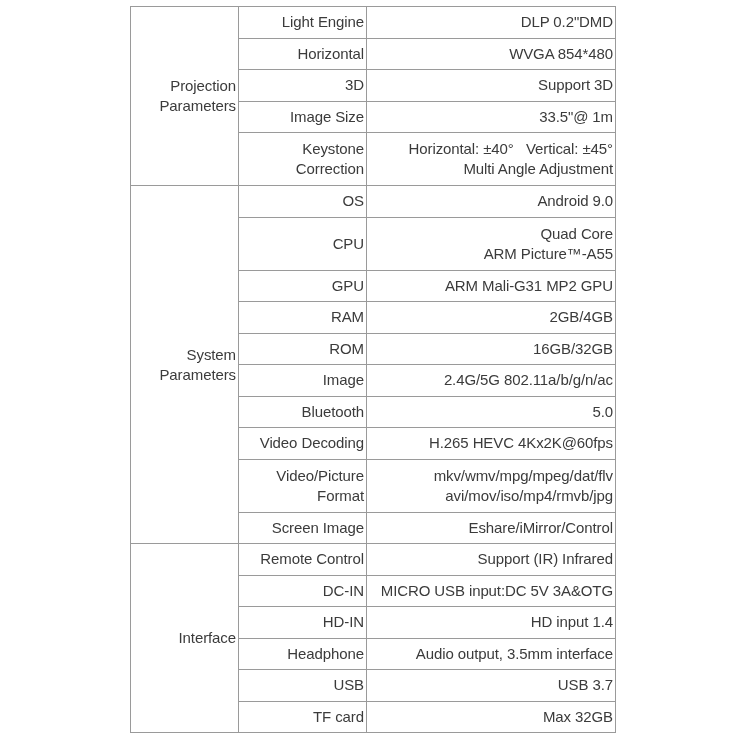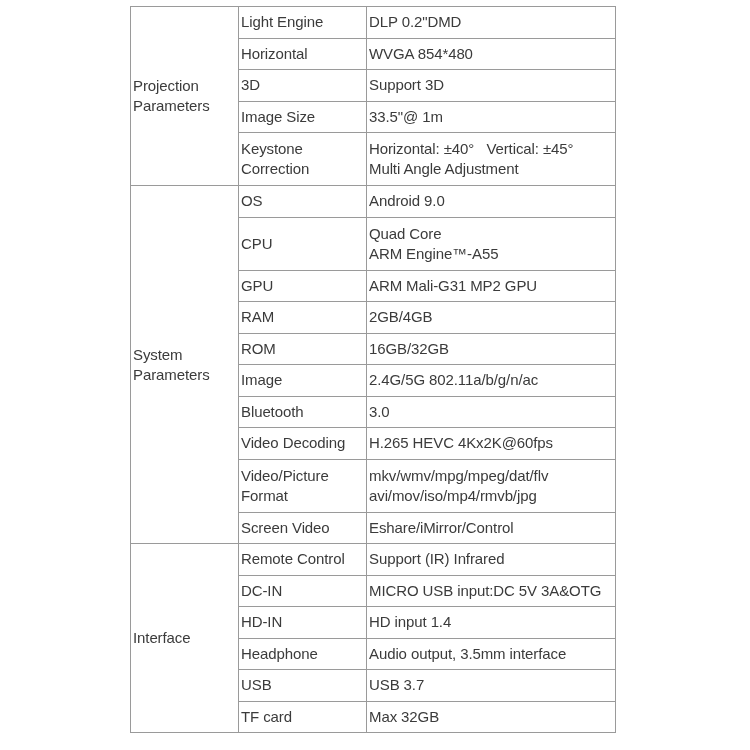--- a/index.html
+++ b/index.html
@@ -21,21 +21,21 @@
     top: 6px;
     width: 485px;
     border-collapse: collapse;
     table-layout: fixed;
   }
   table.spec td {
     border: 1px solid var(--border-color, #9a9a9a);
     color: var(--text-color, #3b3b3b);
     font-size: 15px;
     line-height: 20px;
-    text-align: left;
+    text-align: right;
     vertical-align: middle;
     white-space: pre-wrap;
     padding: 4px 2px;
     letter-spacing: -0.1px;
   }
   table.spec tr { height: 31.5px; }
   table.spec tr.tall { height: 53px; }
   .section-cell { font-size: 15px; }
   .label-cell { font-size: 15px; }
   .value-cell { font-size: 15px; }
@@ -77,54 +77,54 @@
         </tr>
         <tr>
           <td rowspan="10" class="section-cell">System
 Parameters</td>
           <td class="label-cell">OS</td>
           <td class="value-cell">Android 9.0</td>
         </tr>
         <tr class="tall">
           <td class="label-cell">CPU</td>
           <td class="value-cell">Quad Core
-ARM Engine™-A55</td>
+ARM Picture™-A55</td>
         </tr>
         <tr>
           <td class="label-cell">GPU</td>
           <td class="value-cell">ARM Mali-G31 MP2 GPU</td>
         </tr>
         <tr>
           <td class="label-cell">RAM</td>
           <td class="value-cell">2GB/4GB</td>
         </tr>
         <tr>
           <td class="label-cell">ROM</td>
           <td class="value-cell">16GB/32GB</td>
         </tr>
         <tr>
           <td class="label-cell">Image</td>
           <td class="value-cell">2.4G/5G 802.11a/b/g/n/ac</td>
         </tr>
         <tr>
           <td class="label-cell">Bluetooth</td>
-          <td class="value-cell">3.0</td>
+          <td class="value-cell">5.0</td>
         </tr>
         <tr>
           <td class="label-cell">Video Decoding</td>
           <td class="value-cell">H.265 HEVC 4Kx2K@60fps</td>
         </tr>
         <tr class="tall">
           <td class="label-cell">Video/Picture
 Format</td>
           <td class="value-cell">mkv/wmv/mpg/mpeg/dat/flv
 avi/mov/iso/mp4/rmvb/jpg</td>
         </tr>
         <tr>
-          <td class="label-cell">Screen Video</td>
+          <td class="label-cell">Screen Image</td>
           <td class="value-cell">Eshare/iMirror/Control</td>
         </tr>
         <tr>
           <td rowspan="6" class="section-cell">Interface</td>
           <td class="label-cell">Remote Control</td>
           <td class="value-cell">Support (IR) Infrared</td>
         </tr>
         <tr>
           <td class="label-cell">DC-IN</td>
           <td class="value-cell">MICRO USB input:DC 5V 3A&amp;OTG</td>

